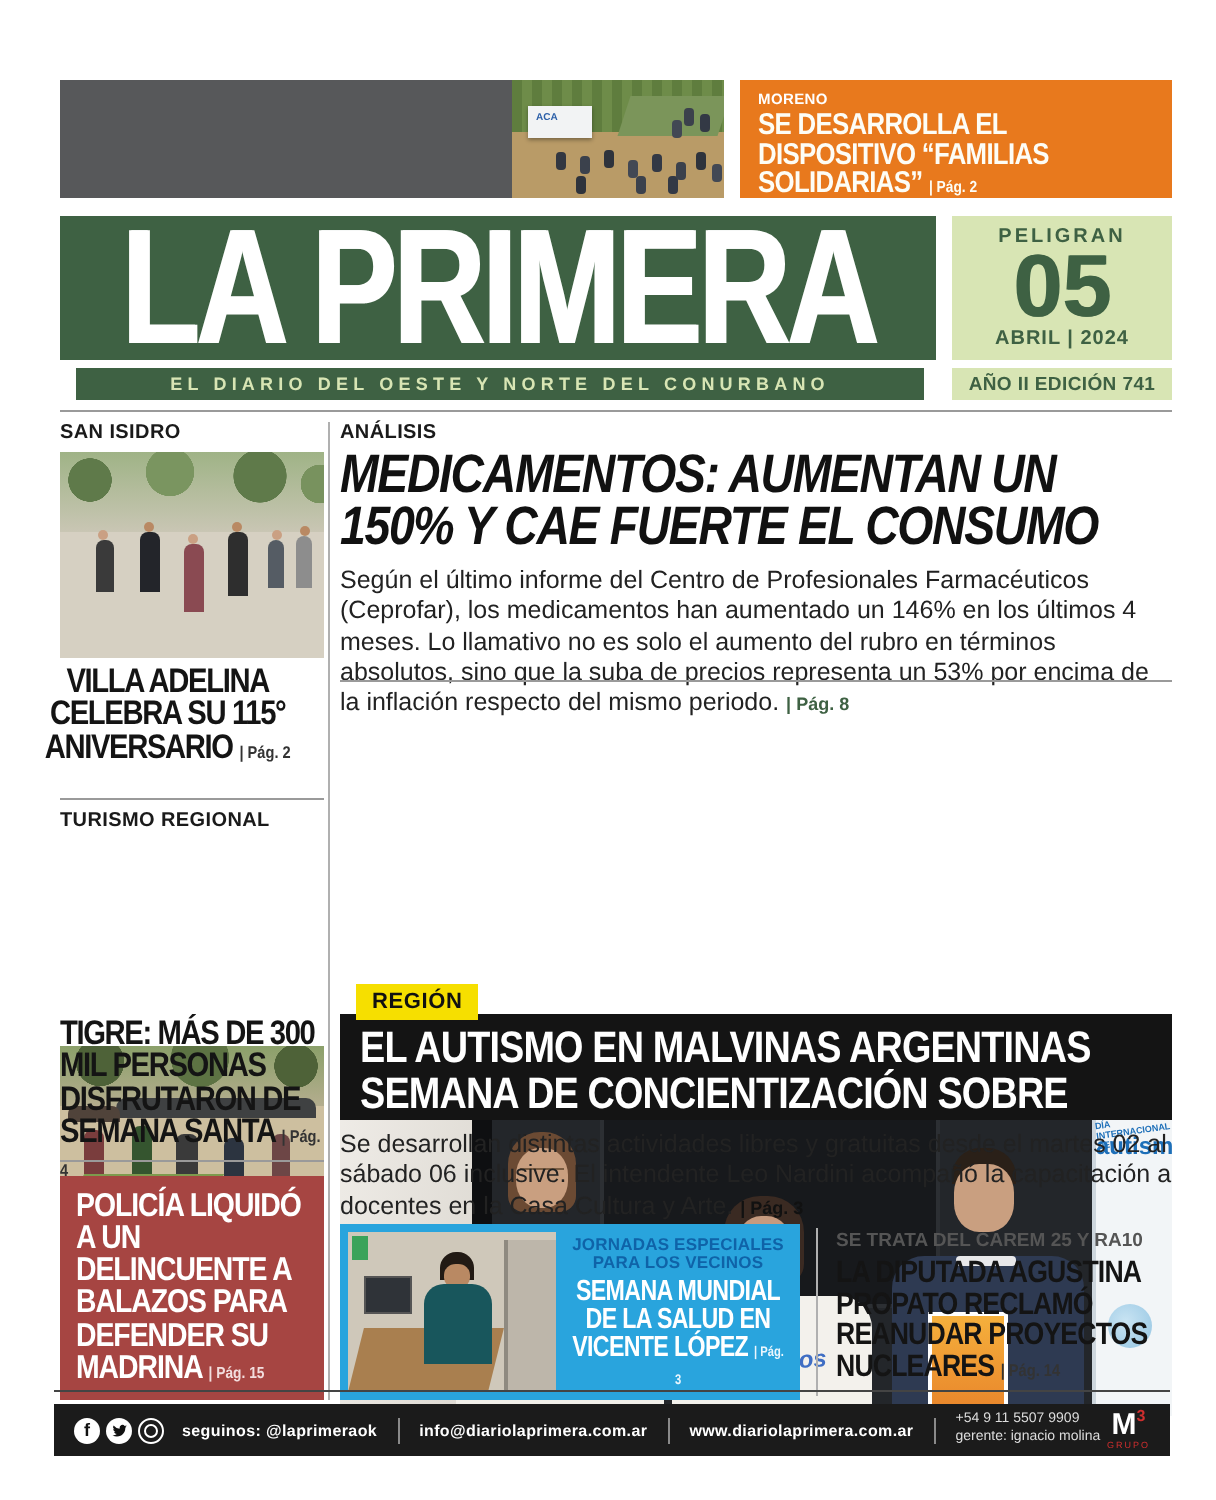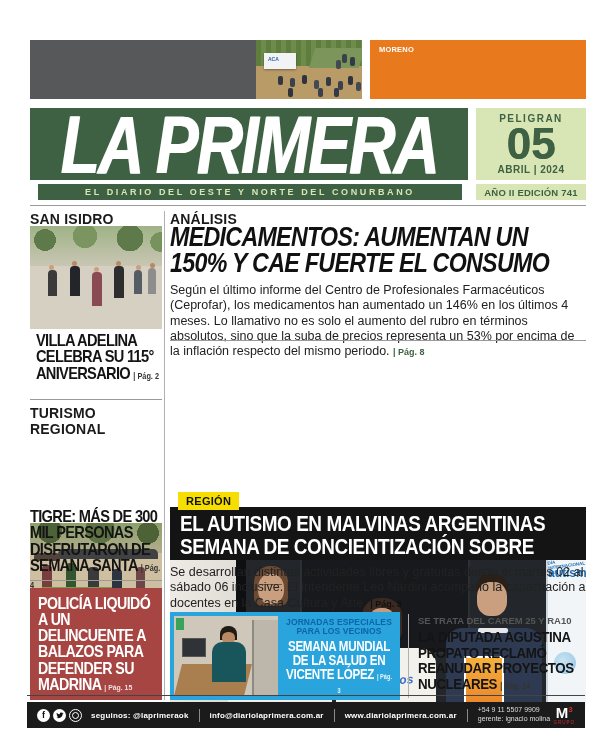--- a/index.html
+++ b/index.html
@@ -11,33 +11,33 @@
   .banners{top:40px;left:30px;width:556px;height:59px;display:flex;gap:8px;}
   .banner-left{width:332px;background:#57585A;position:relative;overflow:hidden;}
   .banner-left .btext{position:absolute;left:9px;top:5px;width:212px;}
   .banner-right{flex:1;background:#E8791D;position:relative;overflow:hidden;text-decoration:underline;}
   .banner-right .btext{position:absolute;left:9px;top:5px;width:192px;}
   .b-kicker{font-size:7.5px;font-weight:700;color:#ffffff;letter-spacing:.2px;margin-bottom:2px;}
   .b-head{font-size:15px;line-height:.98;font-weight:700;color:#fdfdf6;letter-spacing:-.4px;}
   .pref{font-size:8px;font-weight:700;letter-spacing:0;}
   .bphoto{position:absolute;right:0;top:0;width:106px;height:59px;background:#b99b67;overflow:hidden;}
   
-  .masthead{top:108px;left:30px;width:438px;height:72px;background:#3E6143;display:flex;align-items:center;justify-content:center;font-style:italic;}
+  .masthead{top:108px;left:30px;width:438px;height:72px;background:#3E6143;display:flex;align-items:center;justify-content:center;}
   .mast-title{color:#ffffff;font-size:63px;font-weight:700;letter-spacing:-2px;transform:scale(1.02,1.30);white-space:nowrap;text-shadow:1px 0 0 #fff;}
   .datebox{top:108px;left:476px;width:110px;height:72px;background:#D8E5B4;color:#3E6143;display:flex;flex-direction:column;align-items:center;justify-content:center;}
   .d-week{font-size:10px;font-weight:700;letter-spacing:1.5px;}
   .d-day{font-size:44px;font-weight:700;line-height:.9;text-shadow:.6px 0 0 #3E6143;}
   .d-my{font-size:10px;font-weight:700;letter-spacing:.5px;}
   .tagbar{top:184px;left:38px;width:424px;height:16px;background:#3E6143;color:#D8E5B4;font-size:9px;font-weight:700;letter-spacing:2.6px;display:flex;align-items:center;justify-content:center;}
   .editionbox{top:184px;left:476px;width:110px;height:16px;background:#D8E5B4;color:#3E6143;font-size:9.5px;font-weight:700;display:flex;align-items:center;justify-content:center;letter-spacing:.2px;}
   
   .hrule{background:#9a9a9a;height:1px;}
   .vrule{background:#b0b0b0;width:1px;}
   
-  .kicker{font-size:14px;font-weight:700;color:#1a1a1a;letter-spacing:.2px;}
+  .kicker{font-size:10px;font-weight:700;color:#1a1a1a;letter-spacing:.2px;}
   .lcol-head{font-size:17px;line-height:.97;font-weight:700;color:#141414;letter-spacing:-.8px;}
   .lcol-head .pref,.nuke-head .pref{color:#333;font-size:8.5px;}
   .photo{overflow:hidden;position:relative;}
   .redbox{top:588px;left:30px;width:132px;height:112px;background:#A64542;padding:7px 8px;box-sizing:border-box;}
   .redbox .rtext{font-size:16.5px;line-height:.98;font-weight:700;color:#ffffff;letter-spacing:-.6px;}
   .redbox .pref{color:#f2dede;}
   
   .main-head{font-size:27px;line-height:.97;font-weight:700;color:#111;letter-spacing:-.8px;}
   .main-body{font-size:12.5px;line-height:1.22;color:#222;}
   .main-body .pref{color:#3E6143;font-size:9px;}
@@ -77,20 +77,21 @@
       <span class="ph-span" style="left:56px;top:8px;width:50px;height:20px;background:#7b955a;transform:skewX(-18deg);"></span>
       <span class="ph-span" style="left:8px;top:13px;width:32px;height:16px;background:#f2f3f4;box-shadow:0 1px 2px rgba(0,0,0,.35);"></span>
       <span class="ph-span" style="left:12px;top:16px;font-size:5px;font-weight:700;color:#2b5fa8;">ACA</span>
       <span class="ph-span" style="left:22px;top:36px;width:5px;height:9px;background:#323741;border-radius:2px;box-shadow:12px 2px #3b414c,24px -1px #2e333c,36px 4px #424854,48px 1px #333945,60px 5px #3b414c,70px 0 #2e333c,78px 6px #424854,56px 12px #333945,40px 12px #3b414c,10px 12px #2e333c;"></span>
       <span class="ph-span" style="left:86px;top:14px;width:5px;height:9px;background:#3b414c;border-radius:2px;box-shadow:8px 3px #333945,-6px 6px #424854;"></span>
     </div>
   </div>
   <div class="banner-right">
     <div class="btext">
       <div class="b-kicker">MORENO</div>
+      <div class="b-head"><span class="cond"><span>SE DESARROLLA EL DISPOSITIVO “FAMILIAS SOLIDARIAS”</span> <span class="pref">| Pág. 2</span></span></div>
     </div>
   </div>
 </div>
 
 <div class="abs masthead">
   <div class="mast-title">LA PRIMERA</div>
 </div>
 <div class="abs datebox">
   <div class="d-week">PELIGRAN</div>
   <div class="d-day">05</div>
@@ -106,21 +107,21 @@
 <div class="abs photo" style="top:226px;left:30px;width:132px;height:103px;background:#d6d0c2;">
   <span class="ph-span" style="left:0;top:0;width:132px;height:40px;background:radial-gradient(circle 18px at 15px 14px,#5f7a4a 60%,transparent 61%),radial-gradient(circle 20px at 55px 10px,#7a9560 60%,transparent 61%),radial-gradient(circle 22px at 100px 12px,#5f7a4a 60%,transparent 61%),radial-gradient(circle 16px at 130px 16px,#78925e 60%,transparent 61%),linear-gradient(#9fb386,#c9c6b4);"></span>
   <span class="ph-span" style="left:18px;top:44px;width:9px;height:26px;background:#3a3a3a;border-radius:4px 4px 0 0;"></span>
   <span class="ph-span" style="left:40px;top:40px;width:10px;height:30px;background:#23252a;border-radius:4px 4px 0 0;"></span>
   <span class="ph-span" style="left:62px;top:46px;width:10px;height:34px;background:#8a4a52;border-radius:4px 4px 0 0;"></span>
   <span class="ph-span" style="left:84px;top:40px;width:10px;height:32px;background:#2e2e2e;border-radius:4px 4px 0 0;"></span>
   <span class="ph-span" style="left:104px;top:44px;width:8px;height:24px;background:#555c64;border-radius:4px 4px 0 0;"></span>
   <span class="ph-span" style="left:118px;top:42px;width:8px;height:26px;background:#8d8d8d;border-radius:4px 4px 0 0;"></span>
   <span class="ph-span" style="left:19px;top:39px;width:5px;height:5px;background:#caa083;border-radius:50%;box-shadow:23px -4px #b98963,45px 2px #caa083,67px -4px #b98963,87px 0 #caa083,101px -2px #b98963;"></span>
 </div>
-<div class="abs" style="top:333px;left:36px;width:132px;">
+<div class="abs" style="top:333px;left:18px;width:132px;text-align:center;">
   <div class="lcol-head"><span class="cond"><span>VILLA ADELINA CELEBRA SU 115° ANIVERSARIO</span> <span class="pref">| Pág. 2</span></span></div>
 </div>
 <div class="abs hrule" style="top:399px;left:30px;width:132px;"></div>
 <div class="abs kicker" style="top:405px;left:30px;width:132px;">TURISMO REGIONAL</div>
 <div class="abs photo" style="top:420px;left:30px;width:132px;height:85px;background:#cdbf9f;">
   <span class="ph-span" style="left:0;top:0;width:132px;height:30px;background:radial-gradient(circle 20px at 20px 8px,#4e6238 60%,transparent 61%),radial-gradient(circle 24px at 70px 6px,#5d7343 60%,transparent 61%),radial-gradient(circle 18px at 118px 10px,#4e6238 60%,transparent 61%),linear-gradient(#8ba06a,#b4ad8e);"></span>
   <span class="ph-span" style="left:28px;top:26px;width:100px;height:10px;background:#3f4142;border-radius:5px 5px 0 0;"></span>
   <span class="ph-span" style="left:4px;top:30px;width:26px;height:8px;background:#50433a;border-radius:4px 4px 0 0;"></span>
   <span class="ph-span" style="left:12px;top:42px;width:10px;height:22px;background:#7a3d3d;border-radius:4px 4px 0 0;"></span>
   <span class="ph-span" style="left:36px;top:40px;width:10px;height:26px;background:#35552f;border-radius:4px 4px 0 0;"></span>

